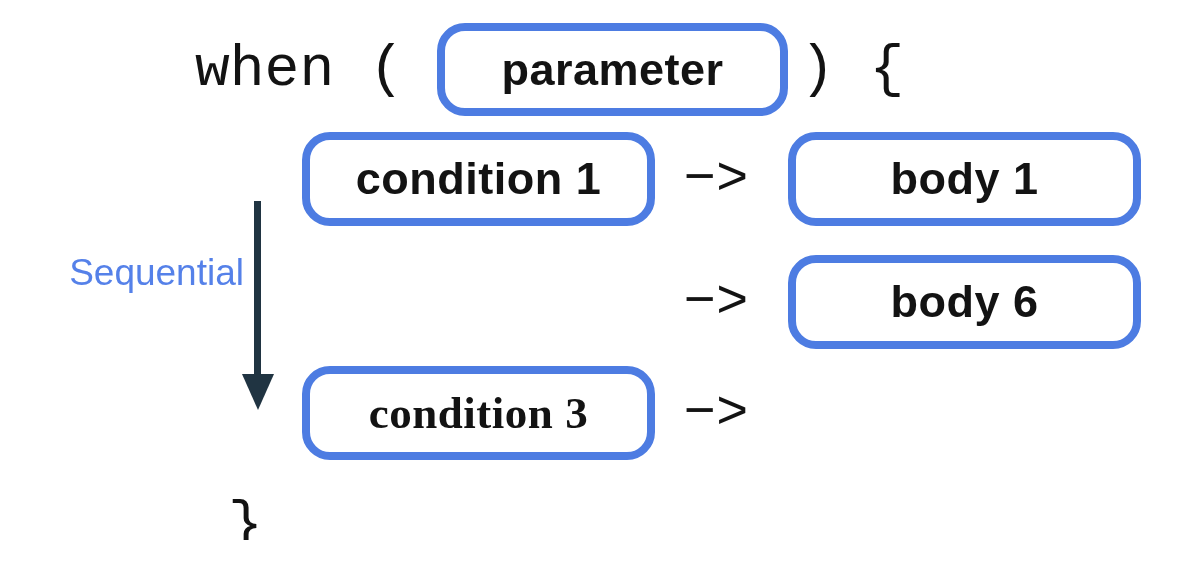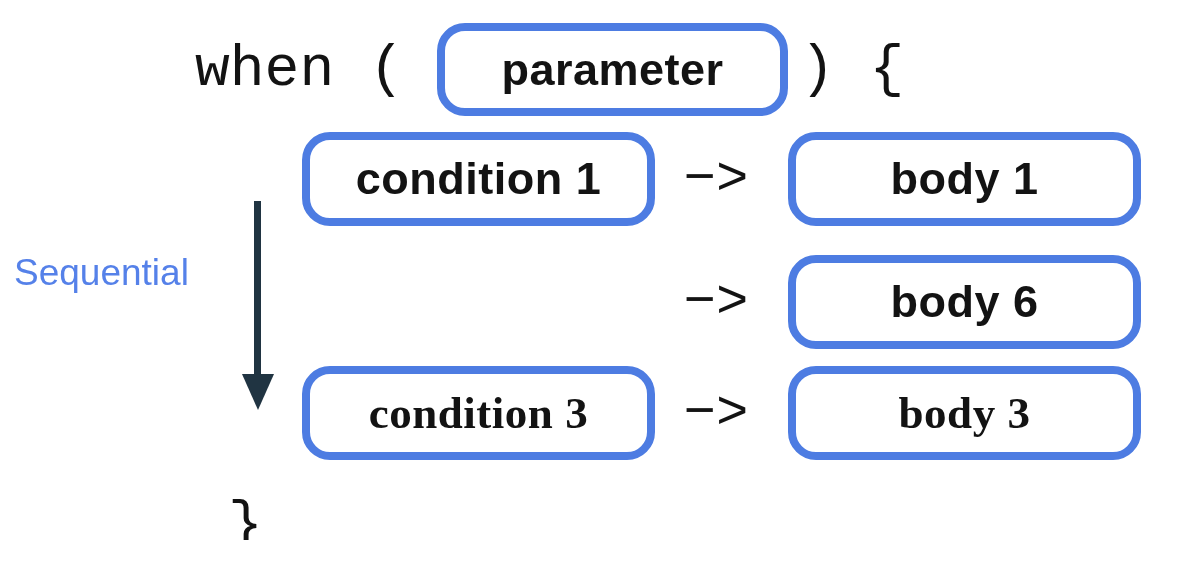--- a/index.html
+++ b/index.html
@@ -59,21 +59,21 @@
     color: var(--code-black, #131313);
   }
   #when-open   { left: 195px; top: 41px; }
   #paren-brace { left: 800px; top: 41px; }
   #close-brace { left: 228px; top: 497px; }
   #seq-label {
     position: absolute;
     left: 14px;
     top: 250px;
     width: 230px;
-    text-align: left;
+    text-align: right;
     color: var(--label-blue, #5581e9);
     font-size: 37px;
     line-height: 45px;
     font-weight: 400;
   }
   #seq-arrow-shaft {
     position: absolute;
     left: 254px;
     top: 201px;
     width: 7px;
@@ -120,19 +120,16 @@
 
   <div class="case-arrow row-2">−&gt;</div>
   <div class="box body-box row-2">
     <span class="box-label">body 6</span>
   </div>
 
   <div class="box cond-box row-3">
     <span class="box-label">condition 3</span>
   </div>
   <div class="case-arrow row-3">−&gt;</div>
-  <div class="box body-box row-3">
-    <span class="box-label">body 3</span>
-  </div>
 
   <div class="code" id="close-brace">}</div>
 
 </div>
 
 </body></html>

